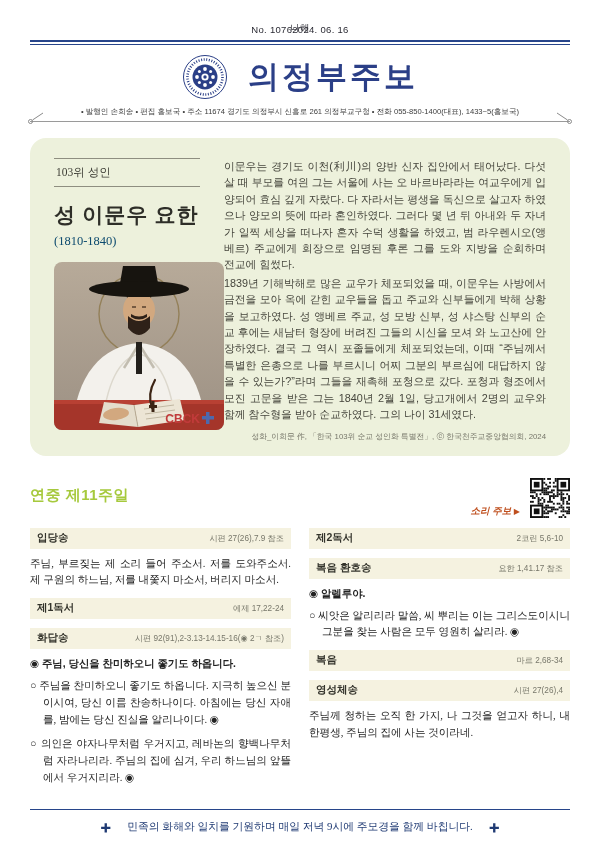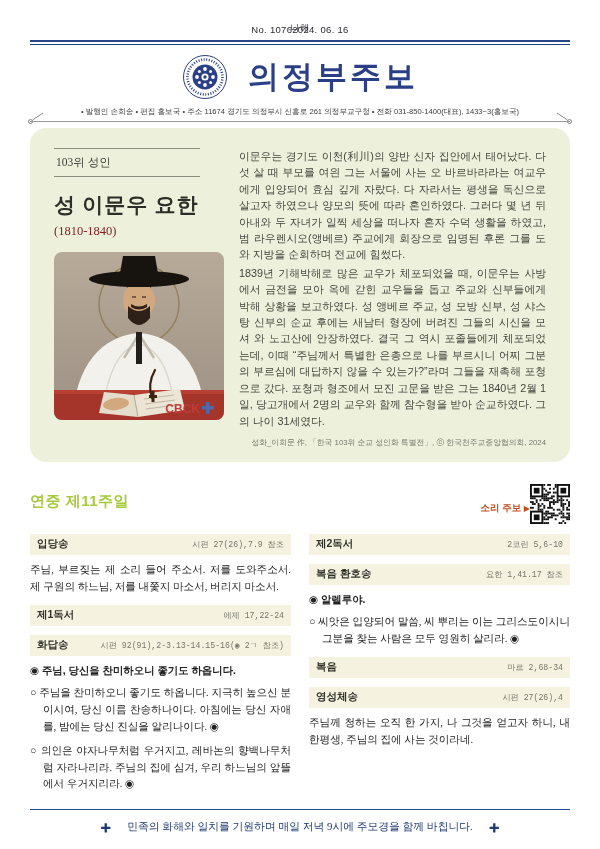--- a/index.html
+++ b/index.html
@@ -23,51 +23,51 @@
   .masthead{ display:flex; justify-content:center; align-items:center; gap:20px; margin-top:9px; }
   .bulletin-title{ font-family:"Liberation Serif","DejaVu Serif",serif;
     font-size:31px; font-weight:bold; color:#2b3f87; letter-spacing:3px; }
   .pubinfo{ position:relative; margin-top:7px; text-align:center;
     font-size:7.6px; color:#3c3c3c; padding:0 14px 4px 14px;
     border-bottom:.8px solid #9a9a9a; }
   .pubinfo .orn{ position:absolute; bottom:-3px; }
   .pubinfo .orn.l{ left:-2px; } .pubinfo .orn.r{ right:-2px; }
 
   
-  .card{ margin-top:6px; background:#edf1dc; border-radius:16px;
-    padding:20px 24px 14px 24px; display:flex; gap:15px; }
+  .card{ margin-top:16px; background:#edf1dc; border-radius:16px;
+    padding:20px 24px 14px 24px; display:flex; }
   .card-left{ width:170px; flex:0 0 170px; }
   .saint-tag{ font-family:"Liberation Serif","DejaVu Serif",serif; font-size:11.5px; color:#3d3d35;
     border-top:1px solid #8e8e80; border-bottom:1px solid #8e8e80;
     width:146px; padding:6px 2px; }
   .saint-name{ font-family:"Liberation Serif","DejaVu Serif",serif; font-size:21px; font-weight:bold;
     color:#2e2e28; margin-top:14px; letter-spacing:1px;}
-  .saint-years{ font-family:"Liberation Serif","DejaVu Serif",serif; font-size:12.5px; color:#7f1d1d; margin-top:5px;}
+  .saint-years{ font-family:"Liberation Serif","DejaVu Serif",serif; font-size:12.5px; color:#0c4a6e; margin-top:5px;}
   .portrait{ margin-top:13px; width:170px; height:168px; border-radius:8px; overflow:hidden; display:block;}
   .card-right{ flex:1; display:flex; flex-direction:column; }
   .bio{ font-size:10.8px; line-height:1.52; text-align:justify; color:#45453c; }
   .bio + .bio{ margin-top:2px; }
   .caption{ margin-top:auto; padding-top:8px; text-align:right; font-size:7.8px; color:#77776a; }
 
   
   .lit-head{ display:flex; justify-content:space-between; align-items:flex-start; margin-top:22px; }
   .lit-title{ font-size:15px; font-weight:bold; color:#a6c93d; letter-spacing:.5px; padding-top:8px;}
-  .lit-right{ display:flex; align-items:center; gap:0; }
+  .lit-right{ display:flex; align-items:flex-end; gap:10px;font-style:italic; }
   .audio-link{ font-size:9.5px; font-weight:bold; color:#bf4f1e; padding-top:10px; cursor:pointer;}
   .audio-link .tri{ font-size:8px; }
   .qr{ width:40px; height:40px; display:block; }
 
   
   .cols{ display:flex; gap:18px; margin-top:10px; }
   .col{ flex:1; min-width:0; }
   .sec-bar{ background:#f5f2e0; display:flex; justify-content:space-between; align-items:baseline;
     padding:3px 7px 4px 7px; margin-top:9px; }
   .sec-bar:first-child{ margin-top:0; }
   .sec-title{ font-size:10.5px; font-weight:bold; color:#33332b; }
-  .sec-ref{ font-size:8.2px; color:#77776a;font-family:Liberation Mono, monospace; }
+  .sec-ref{ font-size:8.2px; color:#77776a; }
   .verse, .plain{ font-family:"Liberation Serif","DejaVu Serif",serif; font-size:10.6px; line-height:1.6;
     color:#222; margin-top:7px; text-align:justify;}
   .hang{ padding-left:13px; text-indent:-13px; }
   .resp{ font-size:10.4px; font-weight:bold; color:#222; margin-top:8px; }
 
   
   .footer{ margin-top:auto; border-top:1.2px solid #27458a; padding:9px 0 0 0; margin-bottom:14px;}
   .footer-inner{ display:flex; justify-content:center; align-items:center; gap:16px;
     font-family:"Liberation Serif","DejaVu Serif",serif;
     font-size:10.8px; color:#1f3a73; }
@@ -106,21 +106,21 @@
       </g>
     </svg>
     <div class="bulletin-title">의정부주보</div>
   </div>
 
   <div class="pubinfo">
     <svg class="orn l" width="16" height="12" viewBox="0 0 16 12">
       <circle cx="2.5" cy="9.5" r="2" fill="none" stroke="#8a8a8a" stroke-width="1"></circle>
       <line x1="4.5" y1="8" x2="15" y2="1" stroke="#8a8a8a" stroke-width="1"></line>
     </svg>
-    <span>• 발행인 손희송   • 편집 홍보국   • 주소 11674 경기도 의정부시 신흥로 261 의정부교구청   • 전화 031-850-1400(대표), 1433~3(홍보국)</span>
+    <span>• 발행인 손희송   • 편집 홍보국   • 주소 11674 경기도 의정부시 신흥로 261 의정부교구청   • 전화 055-850-1400(대표), 1433~5(홍보국)</span>
     <svg class="orn r" width="16" height="12" viewBox="0 0 16 12">
       <circle cx="13.5" cy="9.5" r="2" fill="none" stroke="#8a8a8a" stroke-width="1"></circle>
       <line x1="11.5" y1="8" x2="1" y2="1" stroke="#8a8a8a" stroke-width="1"></line>
     </svg>
   </div>
 
   <div class="card">
     <div class="card-left">
       <div class="saint-tag">103위 성인</div>
       <div class="saint-name">성 이문우 요한</div>
@@ -353,21 +353,21 @@
       <div class="sec-bar">
         <span class="sec-title">제2독서</span>
         <span class="sec-ref">2코린 5,6-10</span>
       </div>
 
       <div class="sec-bar">
         <span class="sec-title">복음 환호송</span>
         <span class="sec-ref">요한 1,41.17 참조</span>
       </div>
       <p class="resp">◉ 알렐루야.</p>
-      <p class="verse hang">○ 씨앗은 입양되어 말씀, 씨 뿌리는 이는 그리스도이시니 그분을 찾는 사람은 모두 영원히 살리라. ◉</p>
+      <p class="verse hang">○ 씨앗은 알리리라 말씀, 씨 뿌리는 이는 그리스도이시니 그분을 찾는 사람은 모두 영원히 살리라. ◉</p>
 
       <div class="sec-bar">
         <span class="sec-title">복음</span>
         <span class="sec-ref">마르 2,68-34</span>
       </div>
 
       <div class="sec-bar">
         <span class="sec-title">영성체송</span>
         <span class="sec-ref">시편 27(26),4</span>
       </div>

